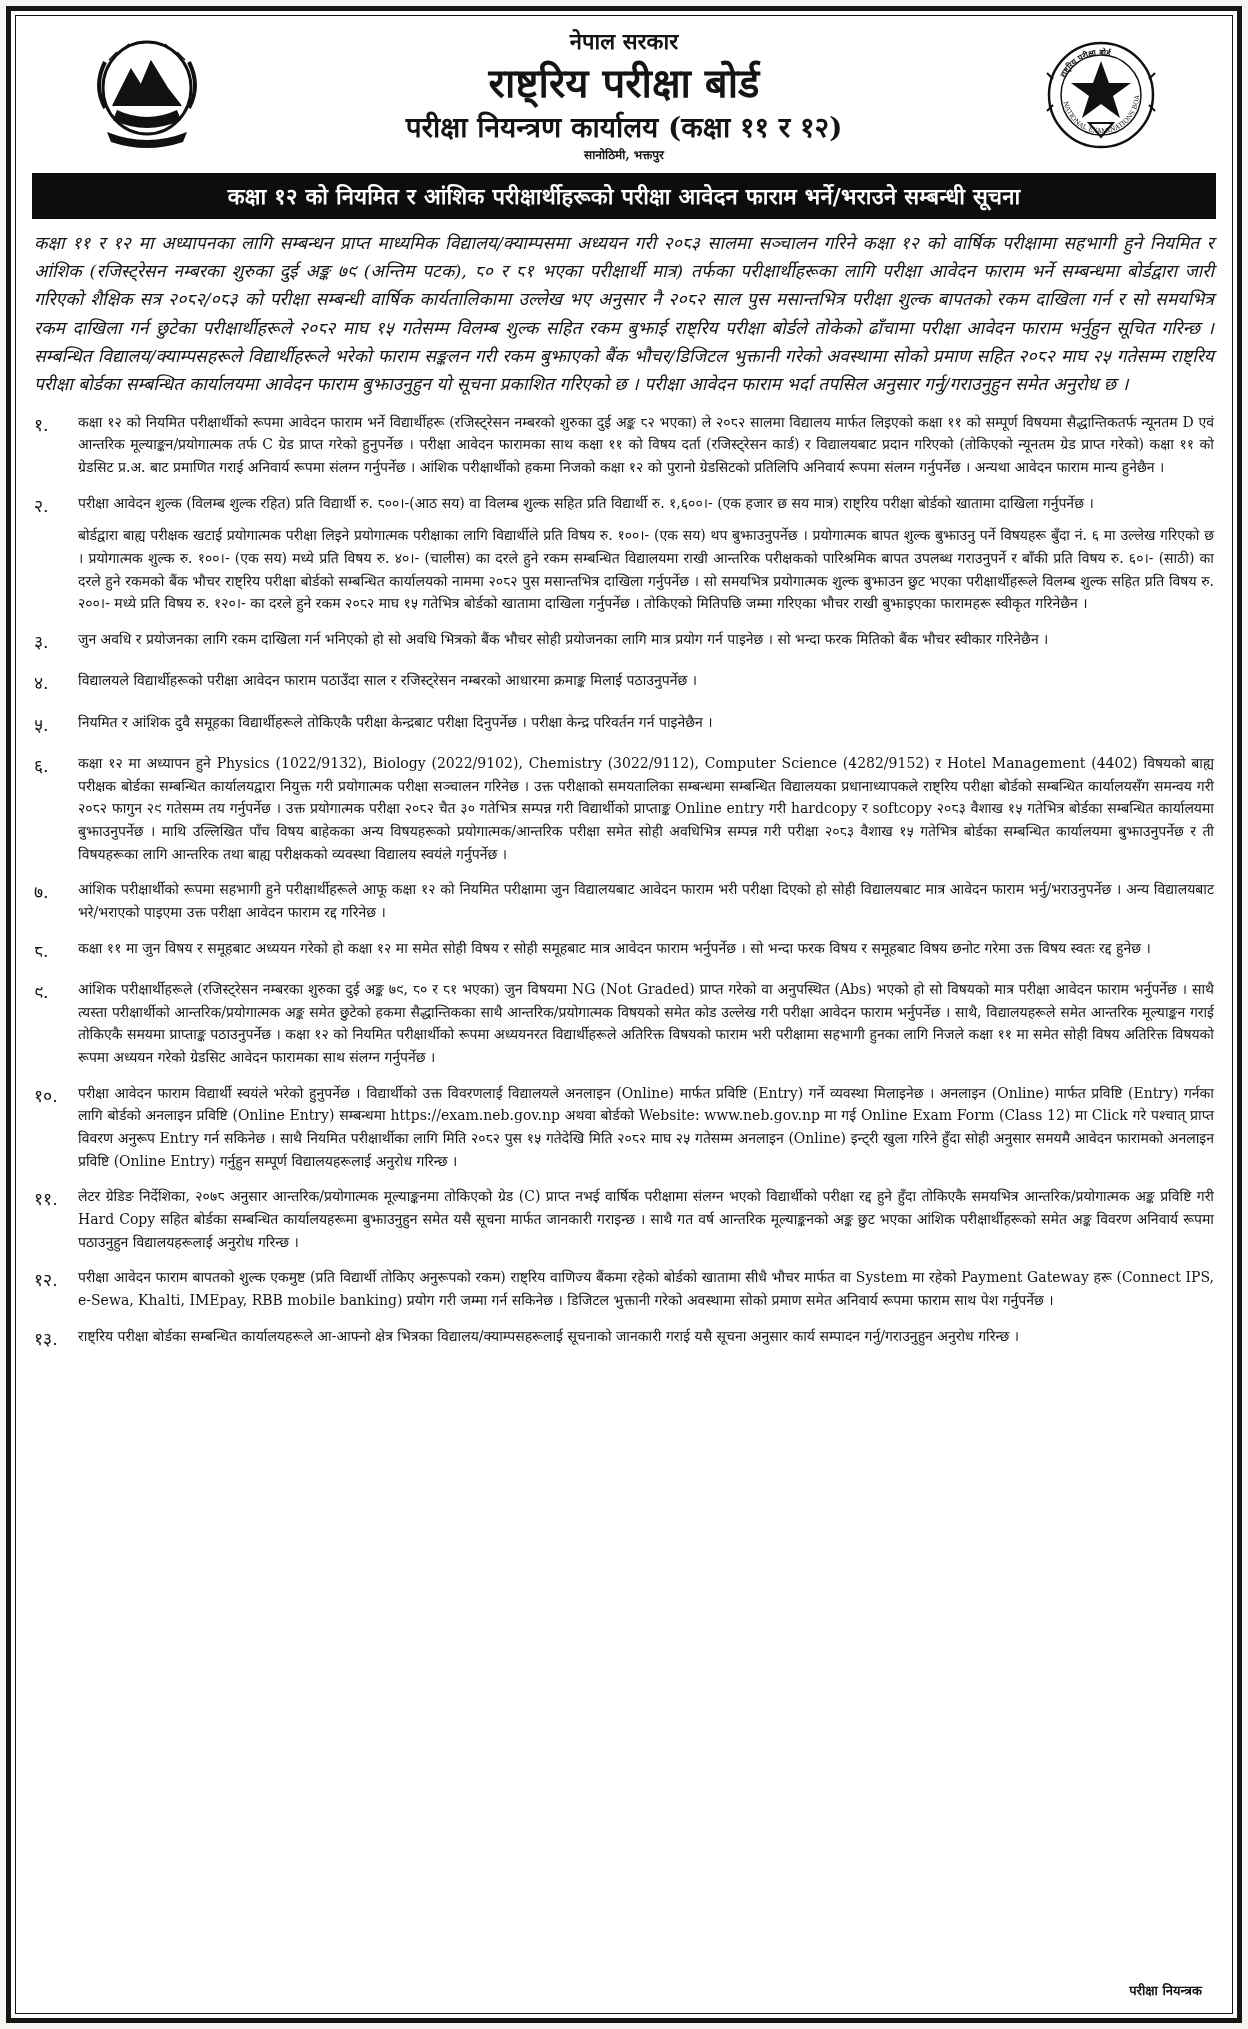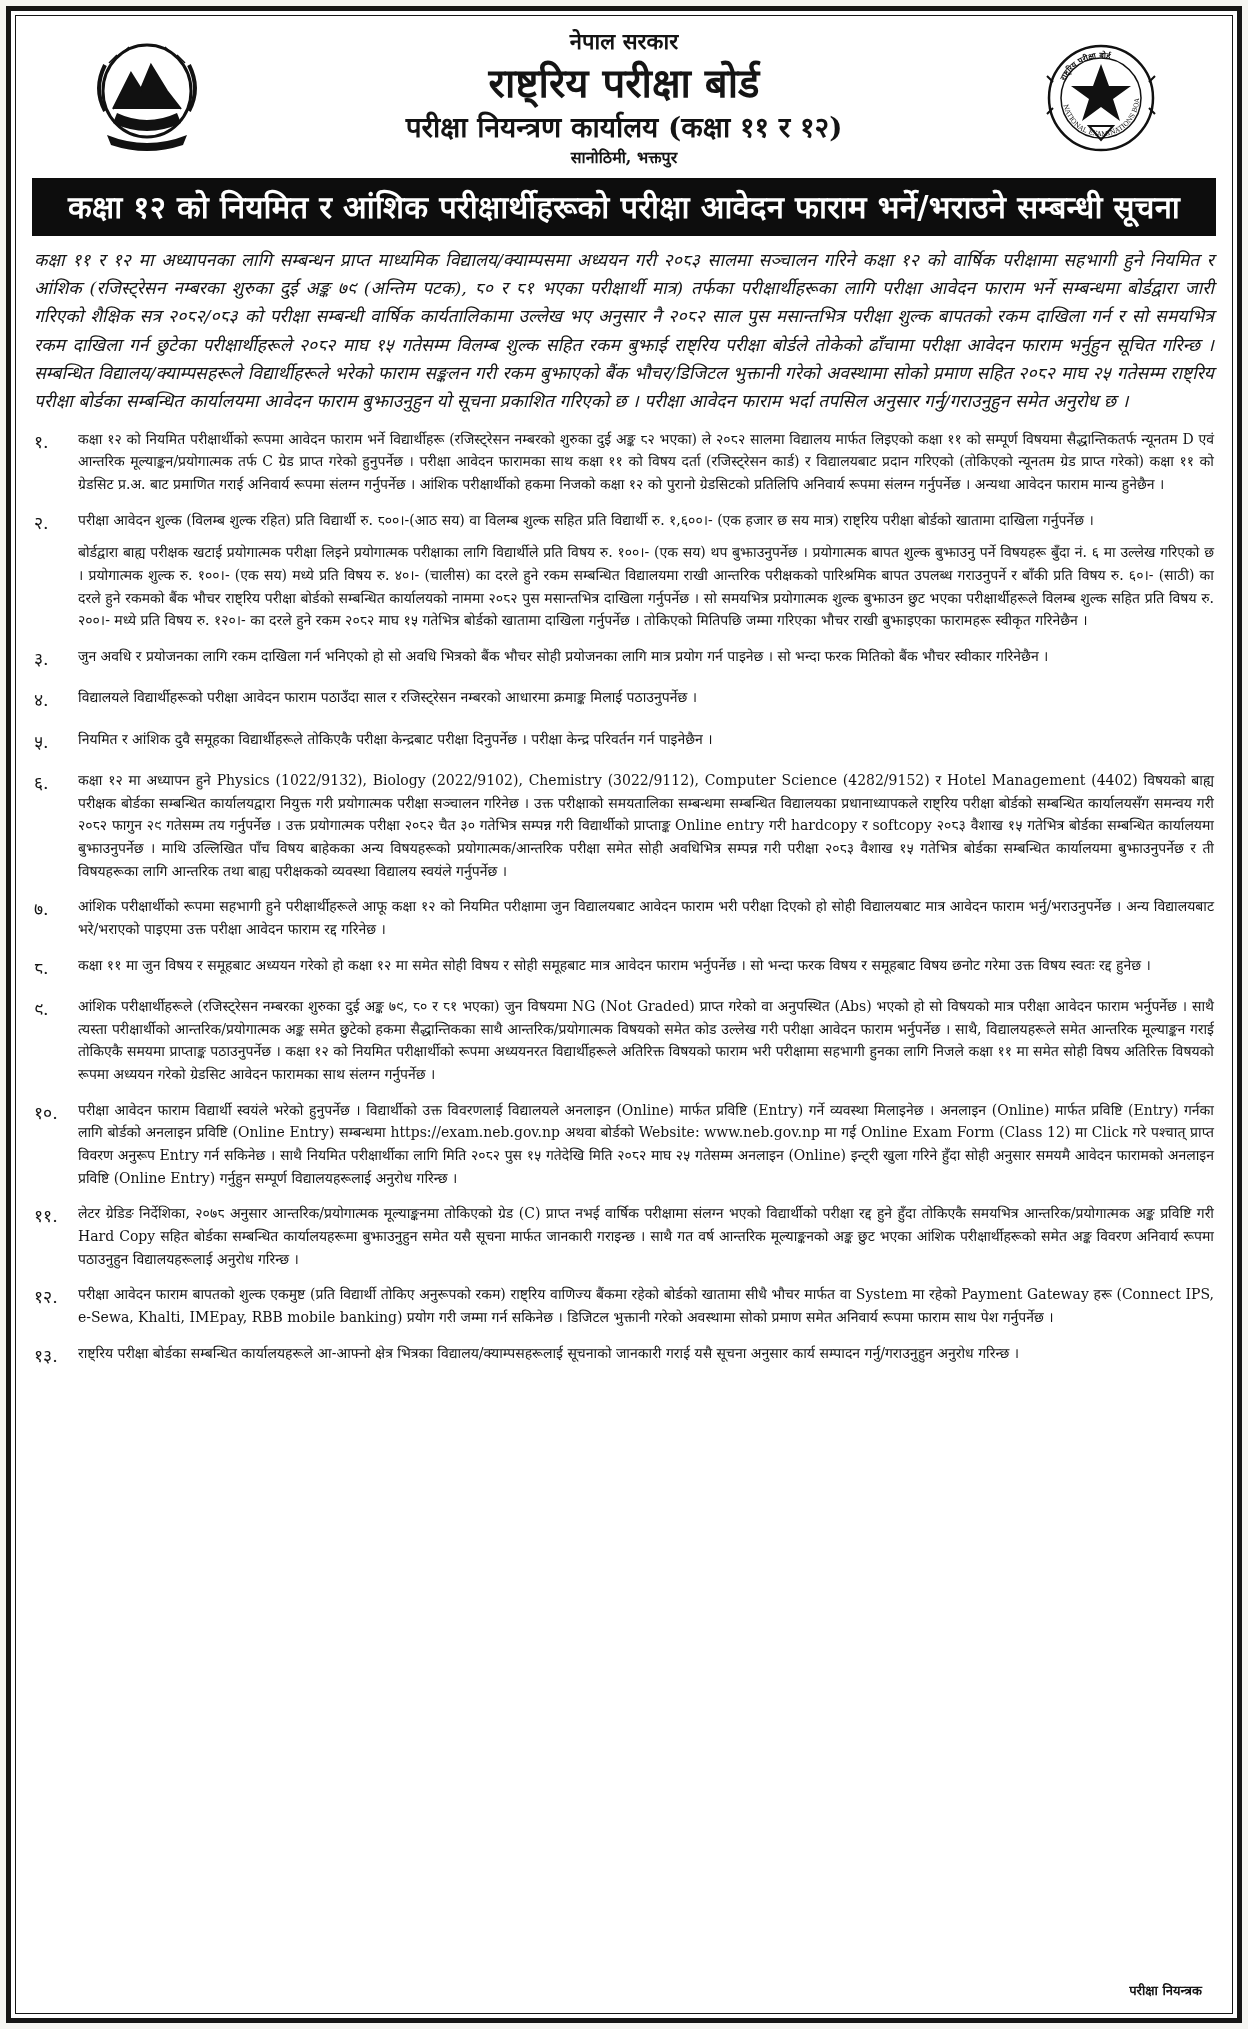--- a/index.html
+++ b/index.html
@@ -29,27 +29,27 @@
     display: flex;
     align-items: center;
     justify-content: space-between;
     padding: 2px 30px 6px 30px;
   }
   .logo-box { width: 170px; display: flex; justify-content: center; }
   .head-center { flex: 1; text-align: center; line-height: 1.25; }
   .head-gov   { font-size: 22px; font-weight: 700; }
   .head-board { font-size: 40px; font-weight: 700; margin-top: 2px; }
   .head-office{ font-size: 28px; font-weight: 700; margin-top: 2px; text-align: center; }
-  .head-addr  { font-size: 16px; font-weight: 700; margin-top: 3px; }
+  .head-addr  { font-size: 12px; font-weight: 700; margin-top: 3px; }
   
   .notice-bar {
     background: #0d0d0d;
     color: #ffffff;
     text-align: center;
-    font-size: 31px;
+    font-size: 22px;
     font-weight: 700;
     padding: 7px 8px 9px 8px;
     margin: 4px 0 10px 0;
     letter-spacing: 0.2px;
   }
   
   .intro {
     font-size: 17.5px;
     line-height: 1.62;
     text-align: justify;

